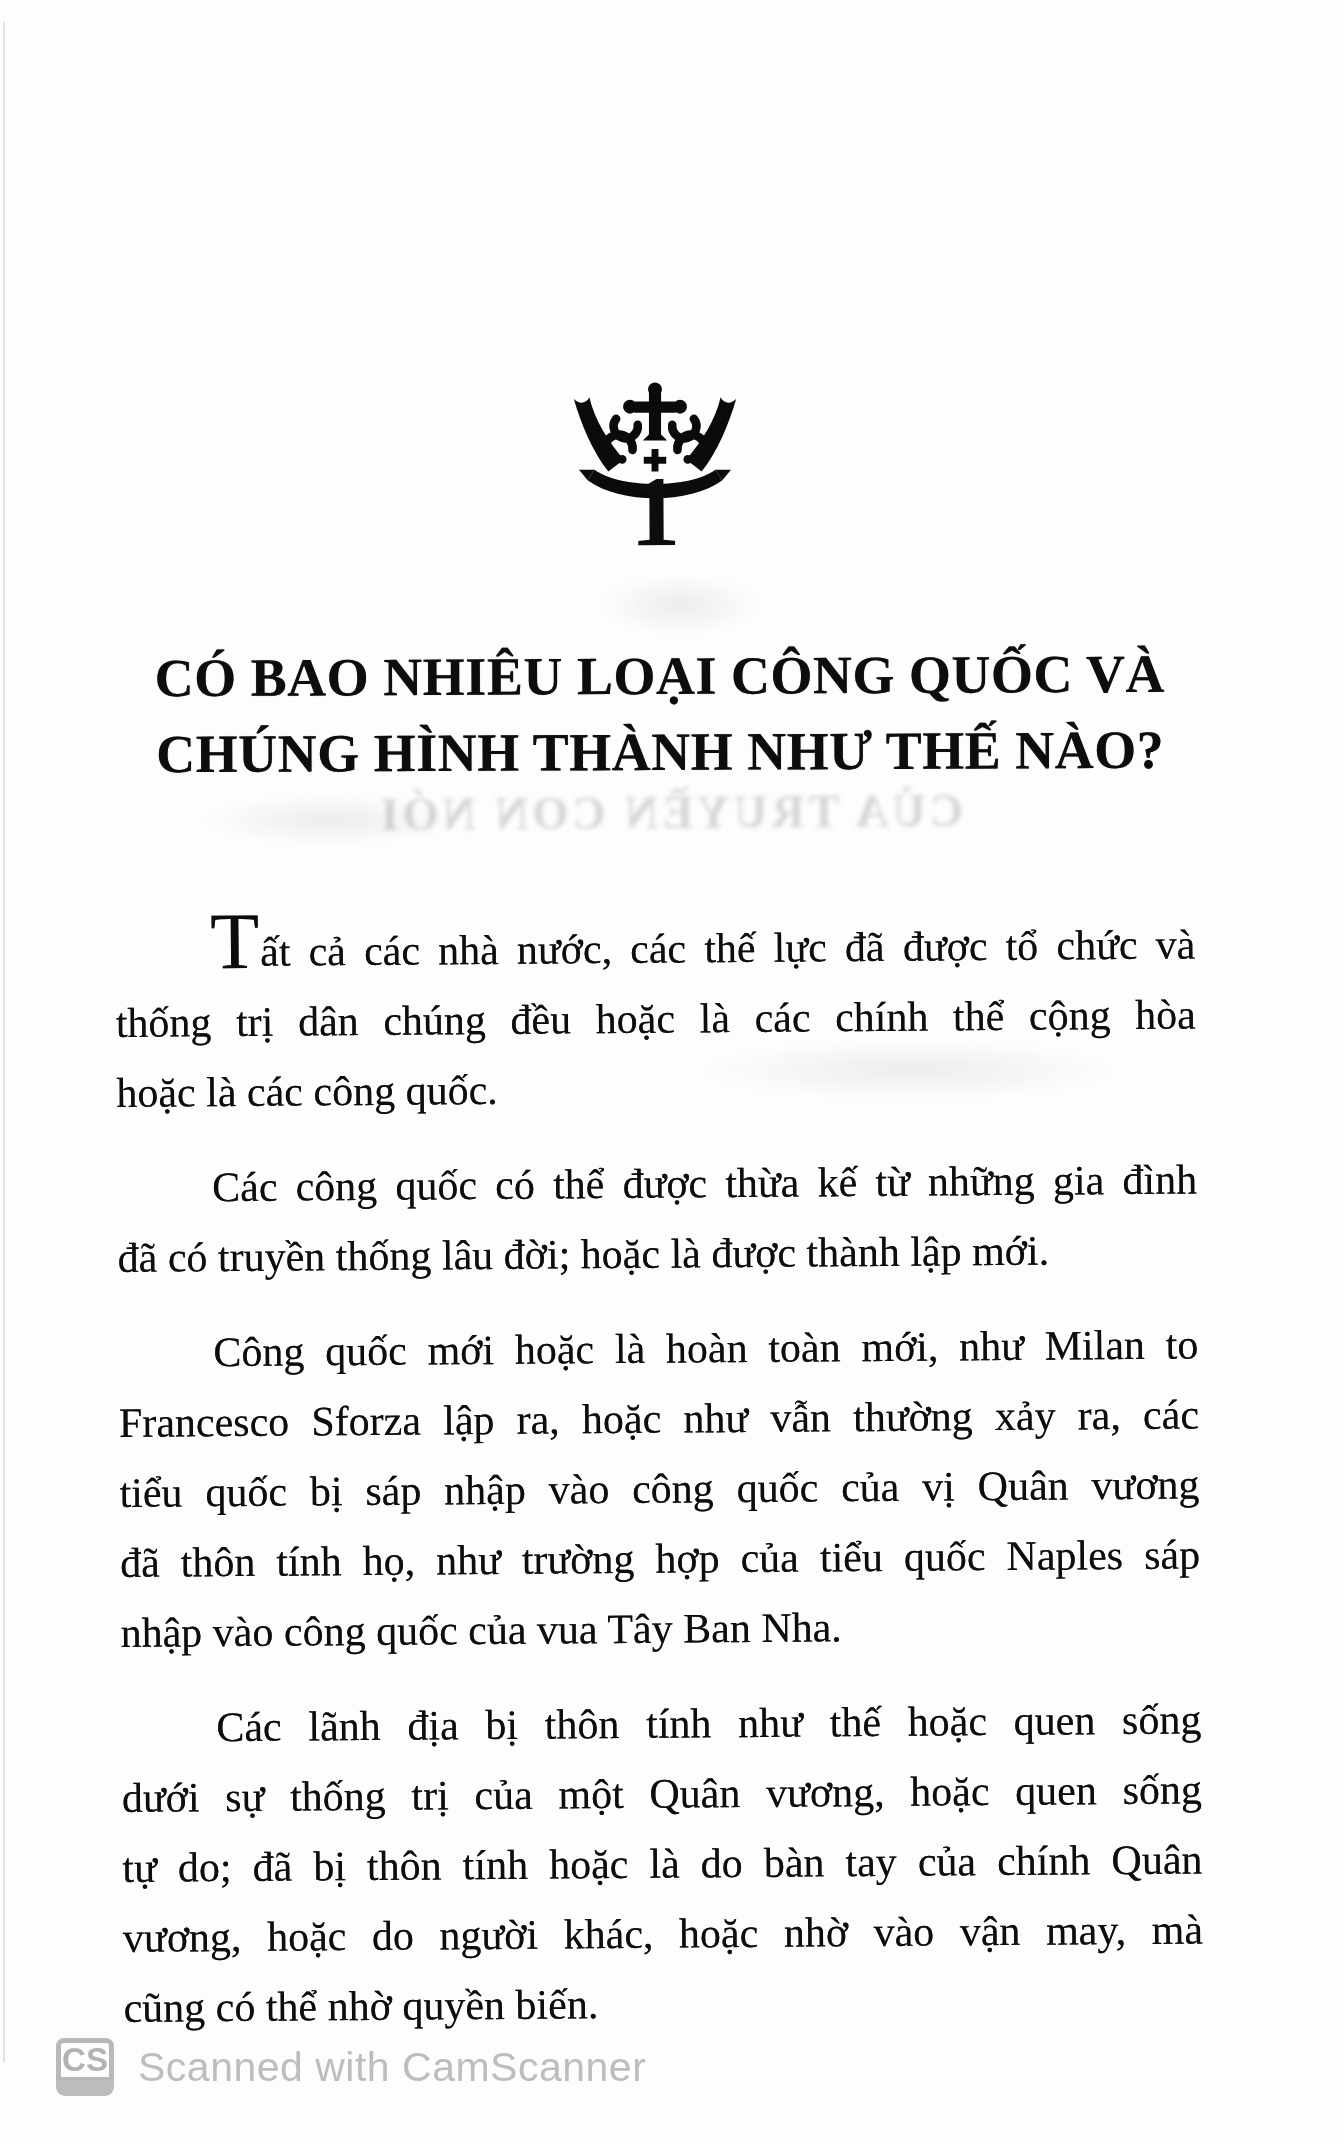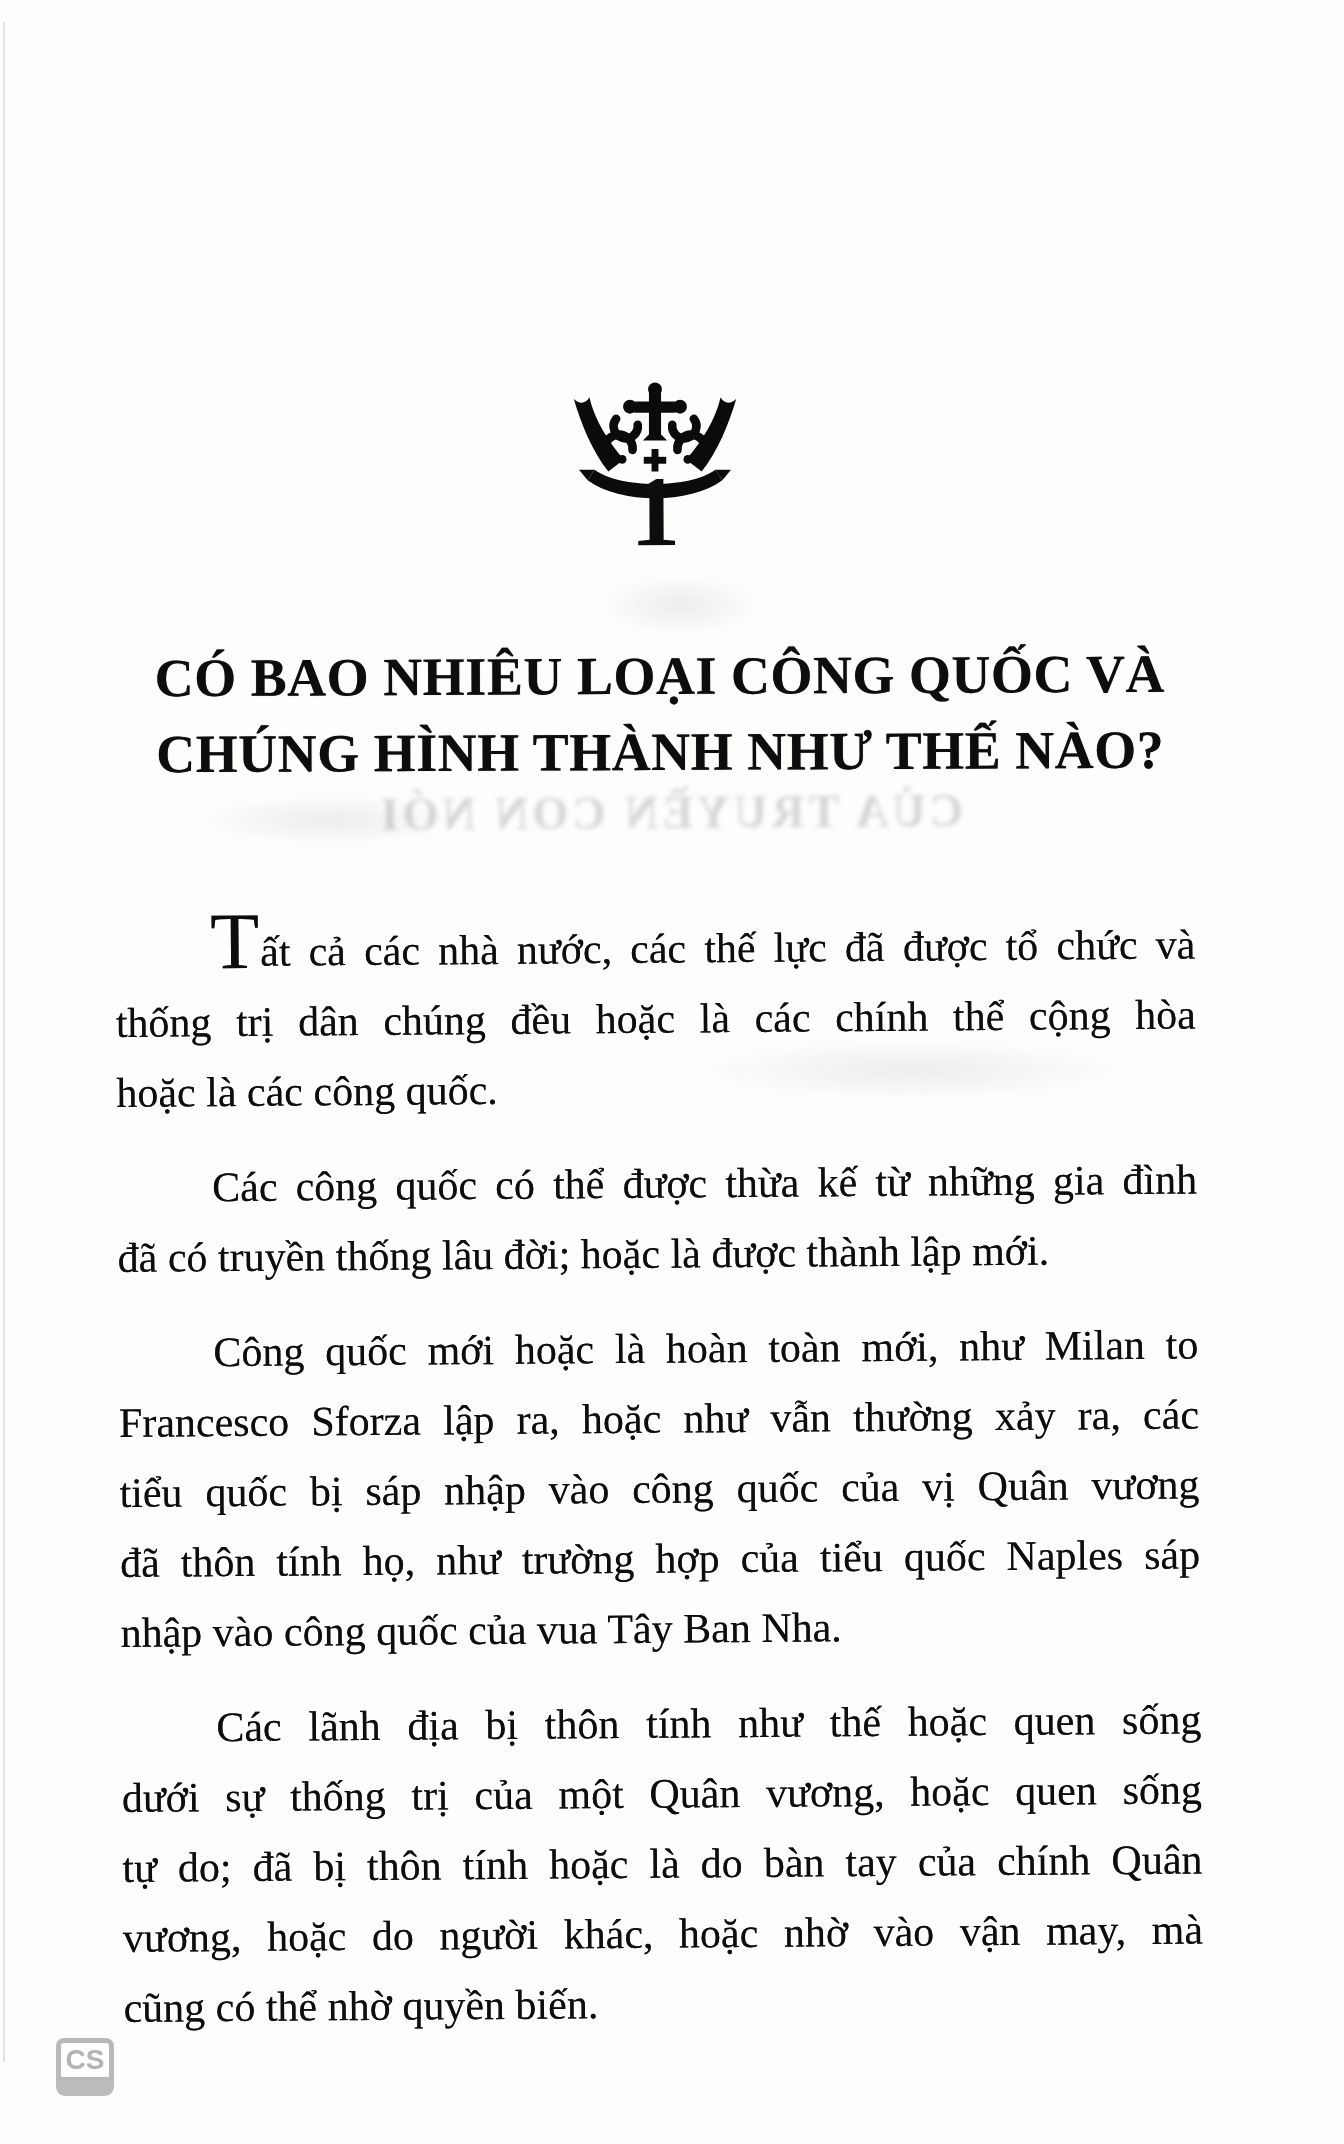--- a/index.html
+++ b/index.html
@@ -83,21 +83,21 @@
     display:flex;align-items:flex-start;
     font-family:"Liberation Sans","DejaVu Sans",sans-serif;
   }
   #cs-logo{
     width:58px;height:58px;position:relative;flex:0 0 auto;
   }
   #cs-box{
     position:absolute;left:0;top:0;width:48px;height:34px;
     border:5px solid #b9b9b9;border-radius:8px 8px 2px 2px;
     display:flex;align-items:center;justify-content:center;
-    font-weight:bold;font-size:28px;color:#b3b3b3;letter-spacing:0px;
+    font-weight:bold;font-size:33px;color:#b3b3b3;letter-spacing:0px;
   }
   #cs-bar{
     position:absolute;left:0;top:42px;width:58px;height:16px;
     background:#bcbcbc;border-radius:2px 2px 9px 9px;
   }
   #watermark-label{
     margin-left:24px;margin-top:6px;
     font-size:41px;color:#bdbdbd;letter-spacing:0.5px;white-space:nowrap;
   }
 </style>
@@ -180,15 +180,16 @@
         <div class="body-line">vương, hoặc do người khác, hoặc nhờ vào vận may, mà</div>
         <div class="body-line last">cũng có thể nhờ quyền biến.</div>
       </div>
     </div>
 
   <div id="watermark">
     <div id="cs-logo">
       <div id="cs-box">CS</div>
       <div id="cs-bar"></div>
     </div>
+    <div id="watermark-label">Scanned with CamScanner</div>
   </div>
 
 </div>
 
 </body></html>

